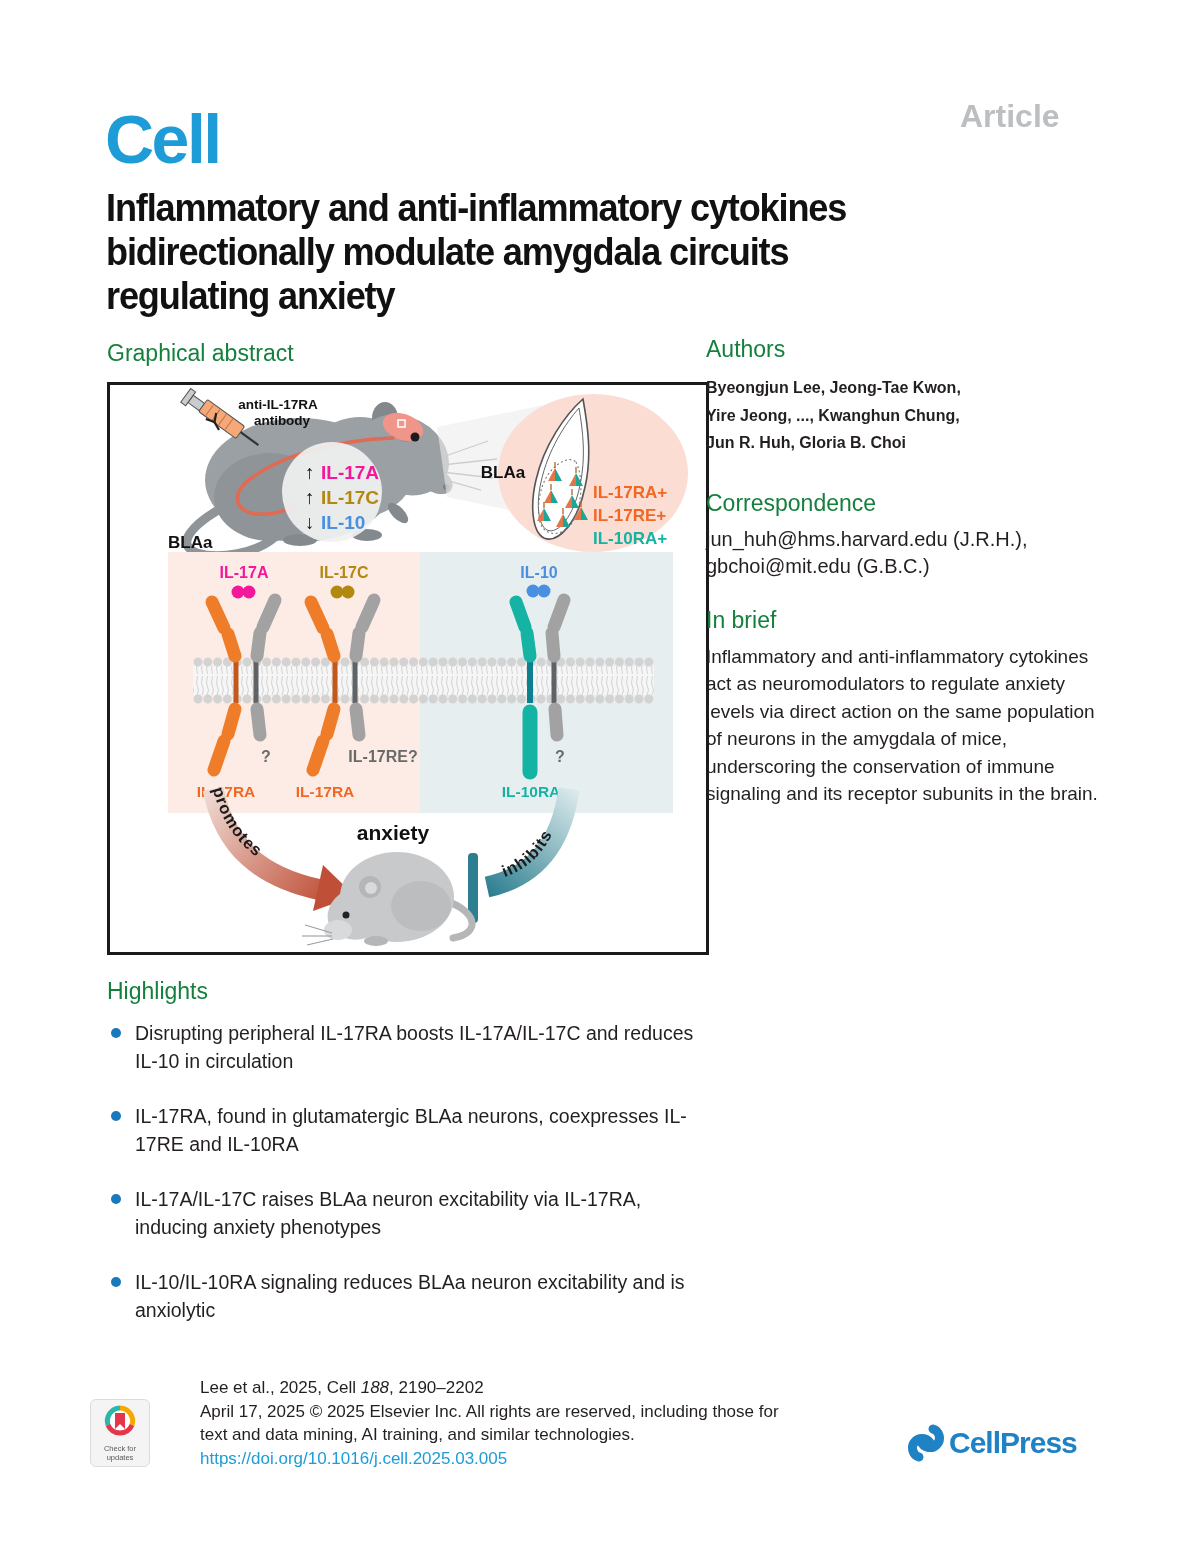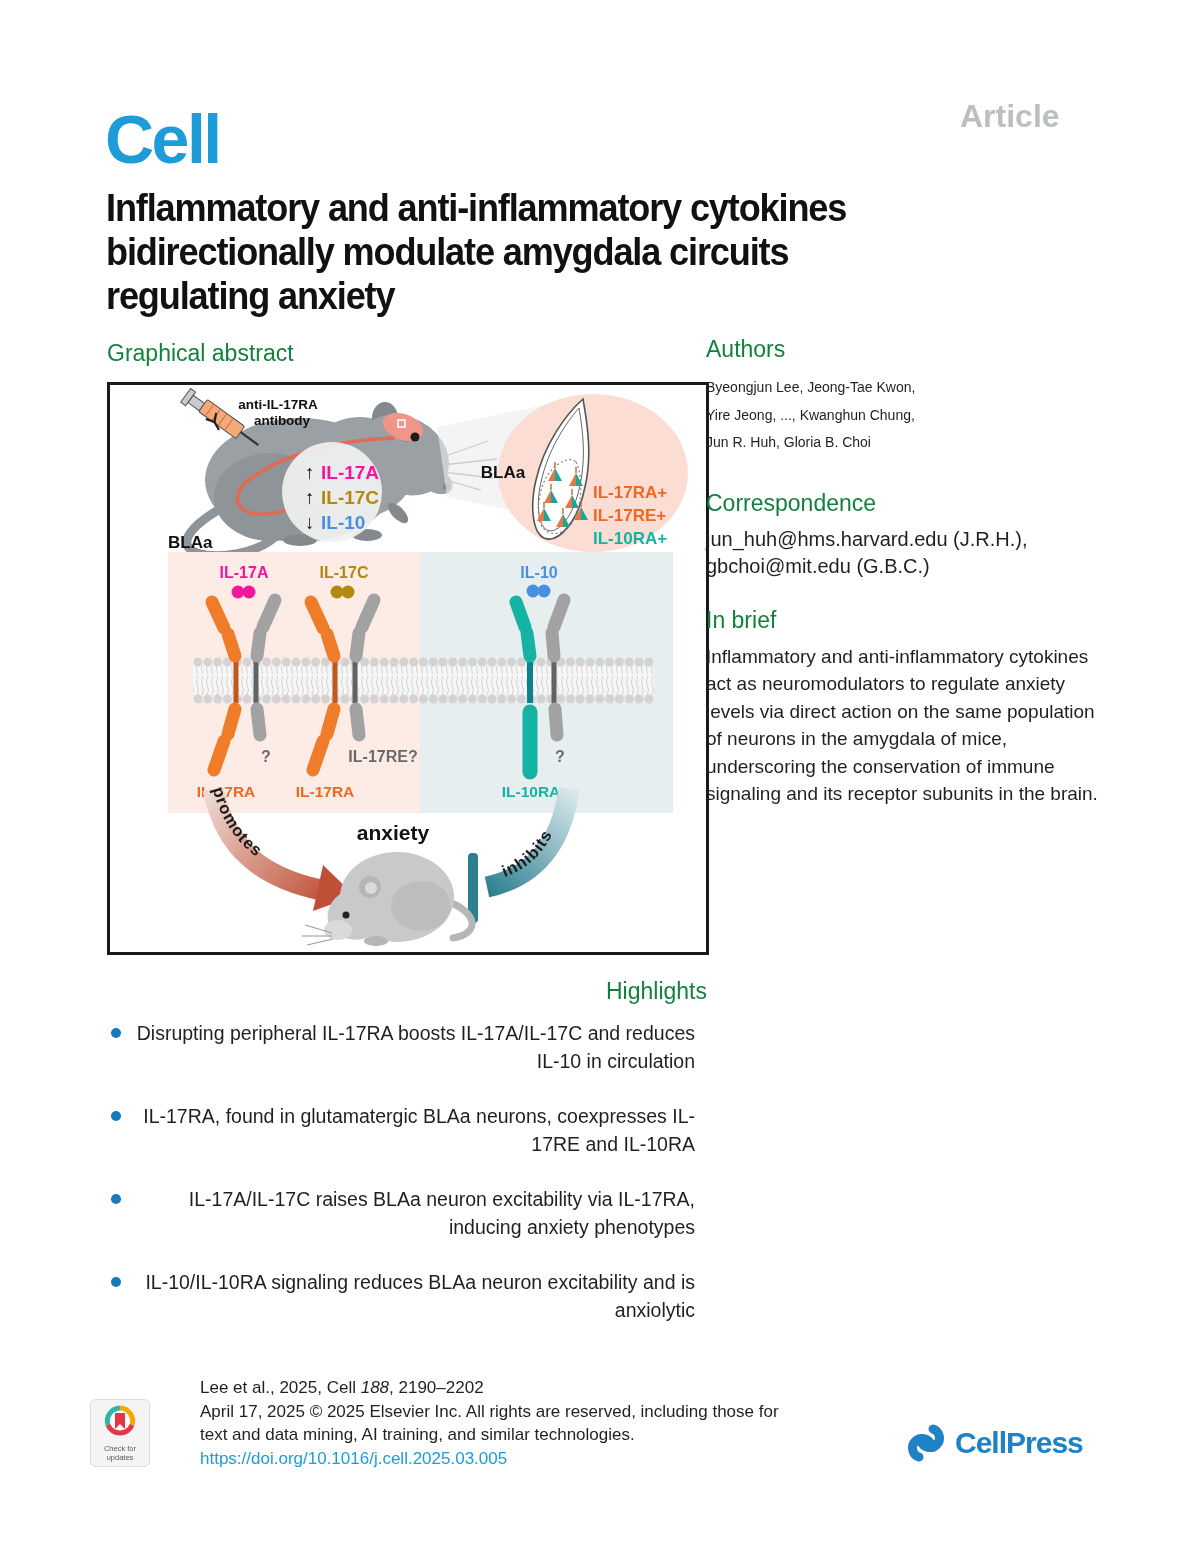--- a/index.html
+++ b/index.html
@@ -10,38 +10,38 @@
   .cell-logo{position:absolute;left:105px;top:100px;font-size:68px;font-weight:700;
     letter-spacing:-2.5px;color:#1e9cd8;}
   .article-label{position:absolute;left:960px;top:98px;font-size:32px;font-weight:700;color:#bcbfc2;}
   .title{position:absolute;left:106px;top:186px;width:980px;font-size:38px;font-weight:700;
     line-height:44px;letter-spacing:-1.2px;color:#111;transform:scaleX(.95);transform-origin:left top;}
   .blue-h{font-size:23px;font-weight:400;color:#15803d;margin:0;}
   .ga-heading{position:absolute;left:107px;top:340px;}
   .ga-box{position:absolute;left:107px;top:382px;width:571px;height:567px;border:3px solid #1a1a1a;background:#fff;padding-left:25px;}
   .ga-box svg{display:block;}
   .right-col{position:absolute;left:706px;top:336px;width:430px;}
-  .authors-names{margin-top:11px;font-size:14px;font-weight:400;line-height:27.5px;color:#231f20;}
+  .authors-names{margin-top:11px;font-size:16px;font-weight:700;line-height:27.5px;color:#231f20;}
   .corr-h{margin-top:33px;}
   .corr-lines{margin-top:9px;font-size:20px;line-height:27px;}
   .inbrief-h{margin-top:27px;}
   .inbrief-text{margin-top:9px;font-size:19px;line-height:27.6px;width:400px;}
-  .highlights{position:absolute;left:107px;top:978px;width:600px;text-align:right;}
+  .highlights{position:absolute;left:107px;top:978px;width:600px;}
   .hl-list{margin-top:14px;}
   .hl-item{display:flex;align-items:flex-start;margin-bottom:27px;}
   .hl-dot{flex:0 0 auto;width:10px;height:10px;border-radius:50%;background:#1879bd;margin:9px 14px 0 4px;}
   .hl-text{font-size:19.5px;line-height:28px;width:560px;}
   .footer-cite{position:absolute;left:200px;top:1376px;width:660px;font-size:17px;line-height:23.5px;color:#231f20;}
   .vol-italic{font-style:italic;margin-top:37px;}
   .doi-link{color:#1d9cd8;text-decoration:none;cursor:pointer;text-align:right;}
   .update-badge{position:absolute;left:90px;top:1399px;width:58px;height:66px;background:#f4f4f4;
     border:1px solid #dcdcdc;border-radius:6px;text-align:center;cursor:pointer;}
   .update-badge .badge-txt{font-size:7.5px;color:#5a5a5a;line-height:9px;margin-top:2px;}
   .cellpress{position:absolute;left:903px;top:1422px;display:flex;align-items:center;}
-  .cellpress .cp-text{font-size:30px;font-weight:700;color:#1e82c4;letter-spacing:-1px;margin-left:6px;}
+  .cellpress .cp-text{font-size:30px;font-weight:700;color:#1e82c4;letter-spacing:-1px;}
   svg text{font-family:"Liberation Sans","DejaVu Sans",sans-serif;}
 </style>
 </head>
 <body>
 
 <div class="page">
 
   <div class="cell-logo">Cell</div>
   <div class="article-label">Article</div>
 

